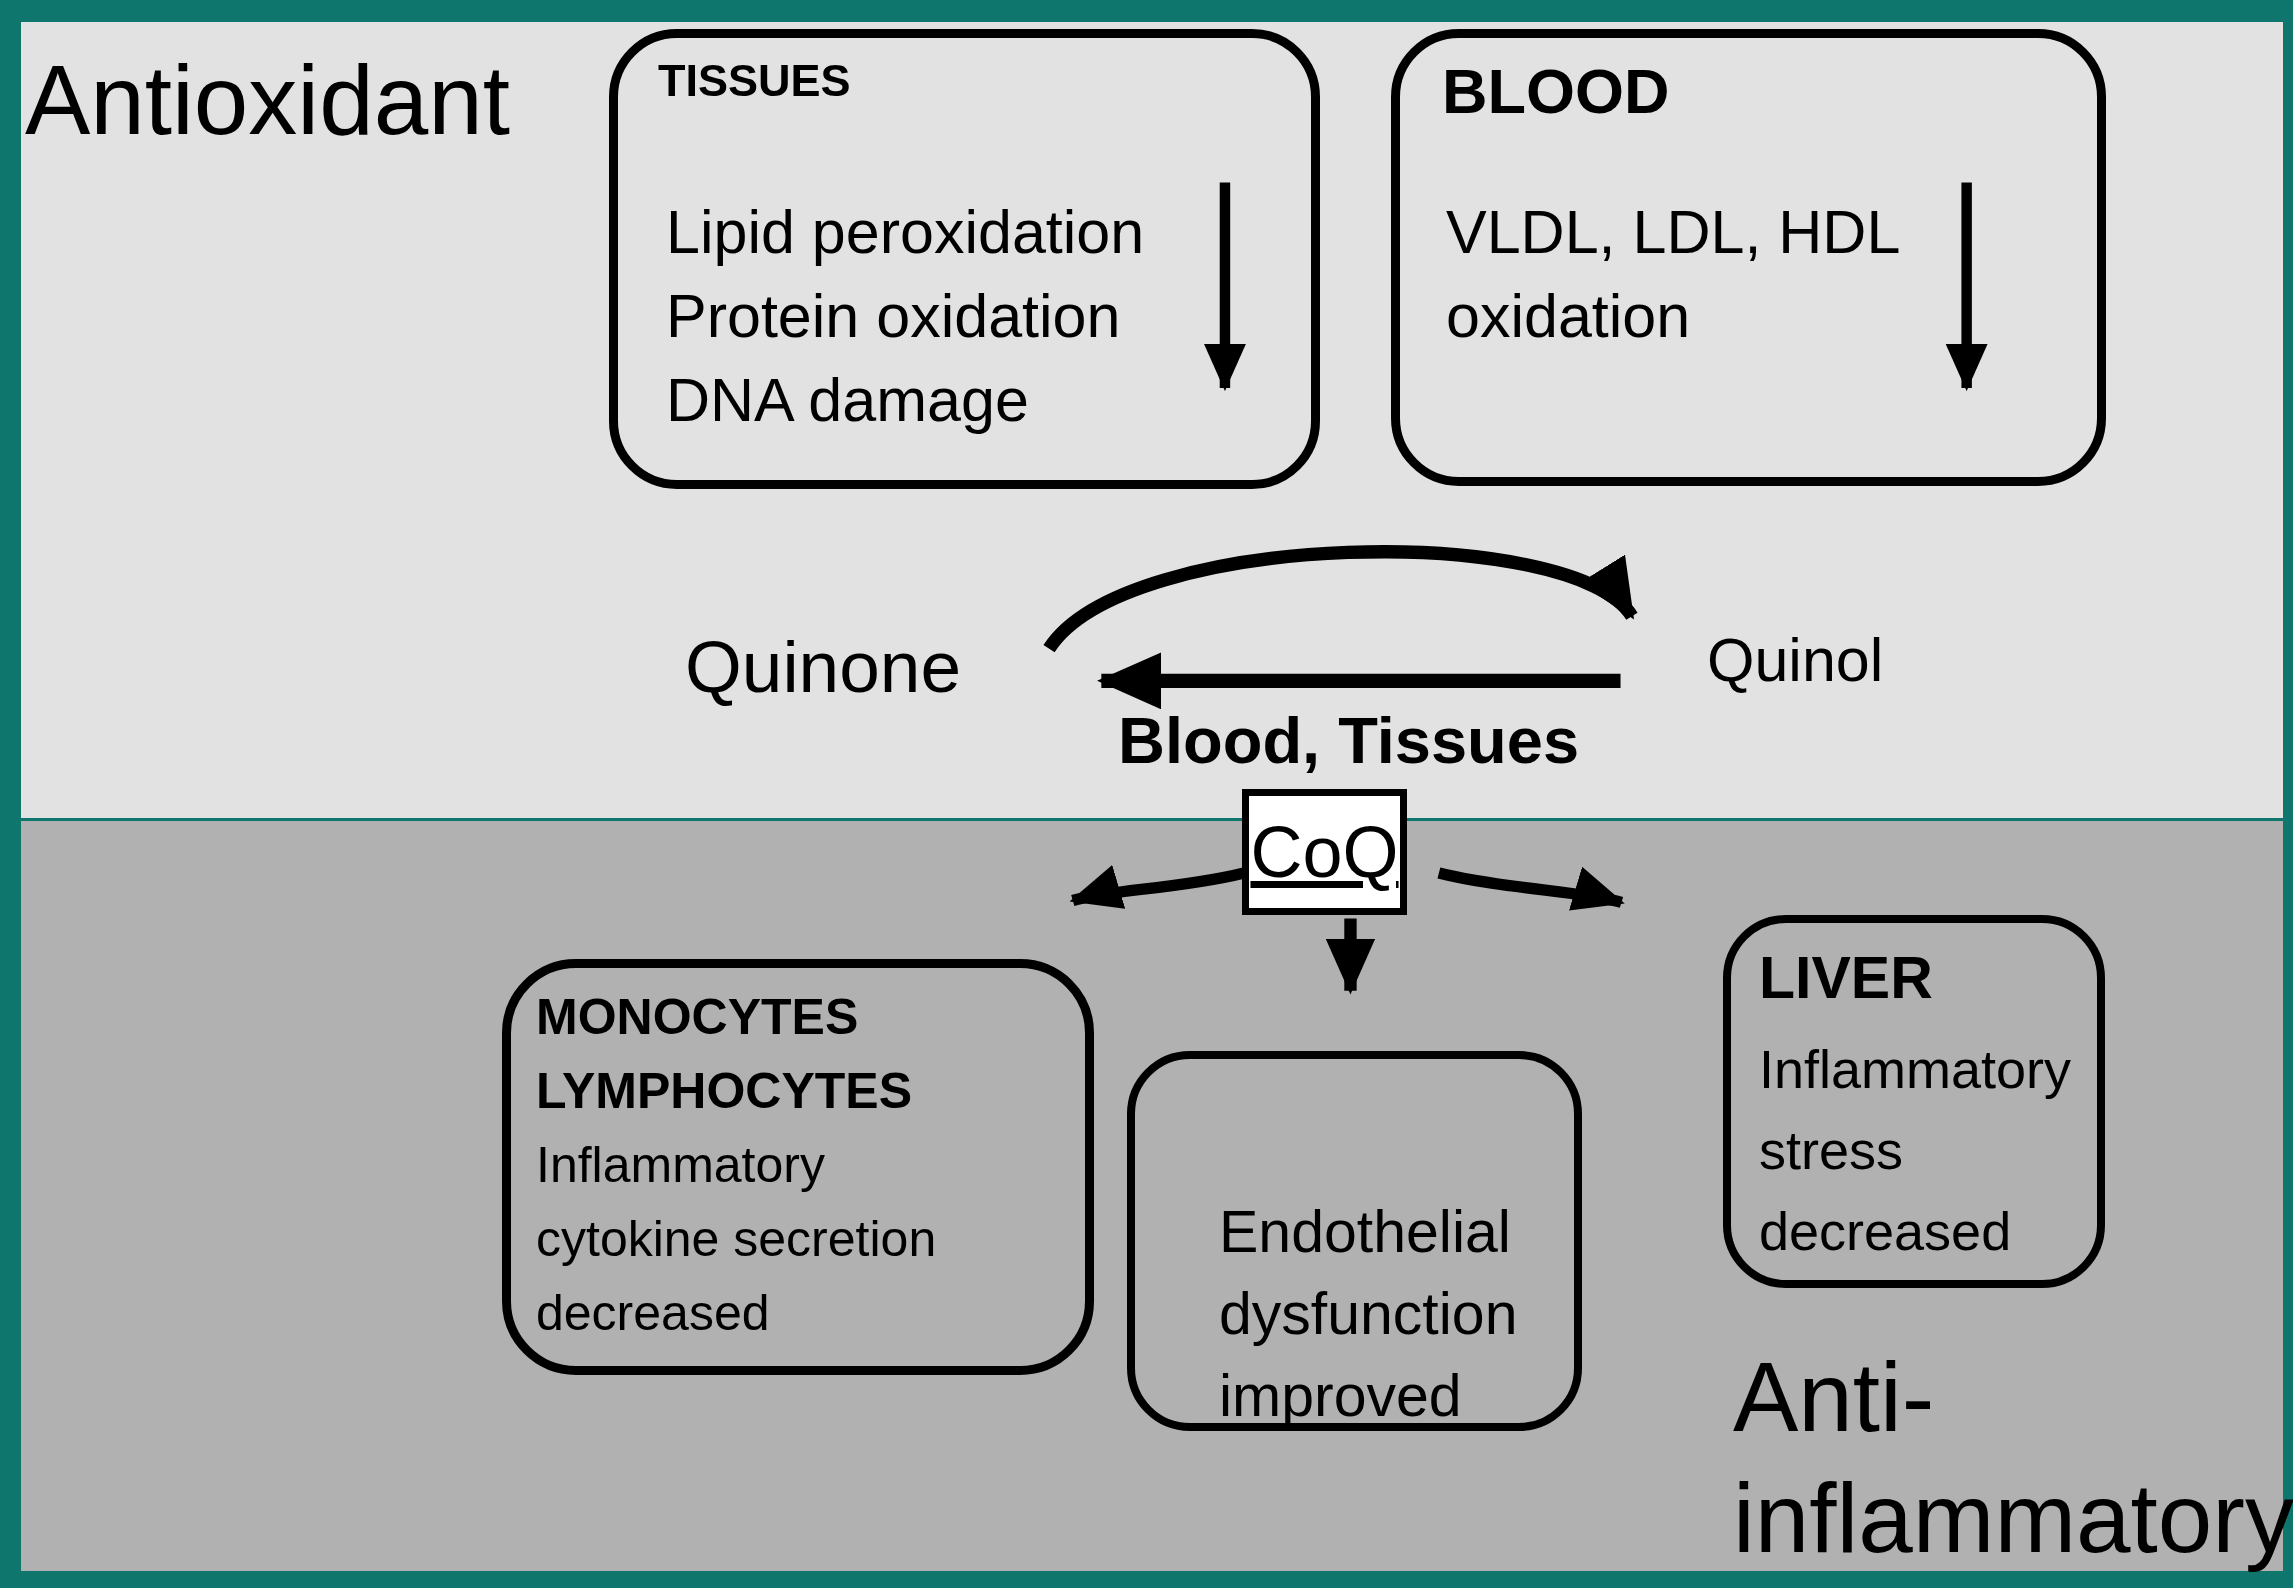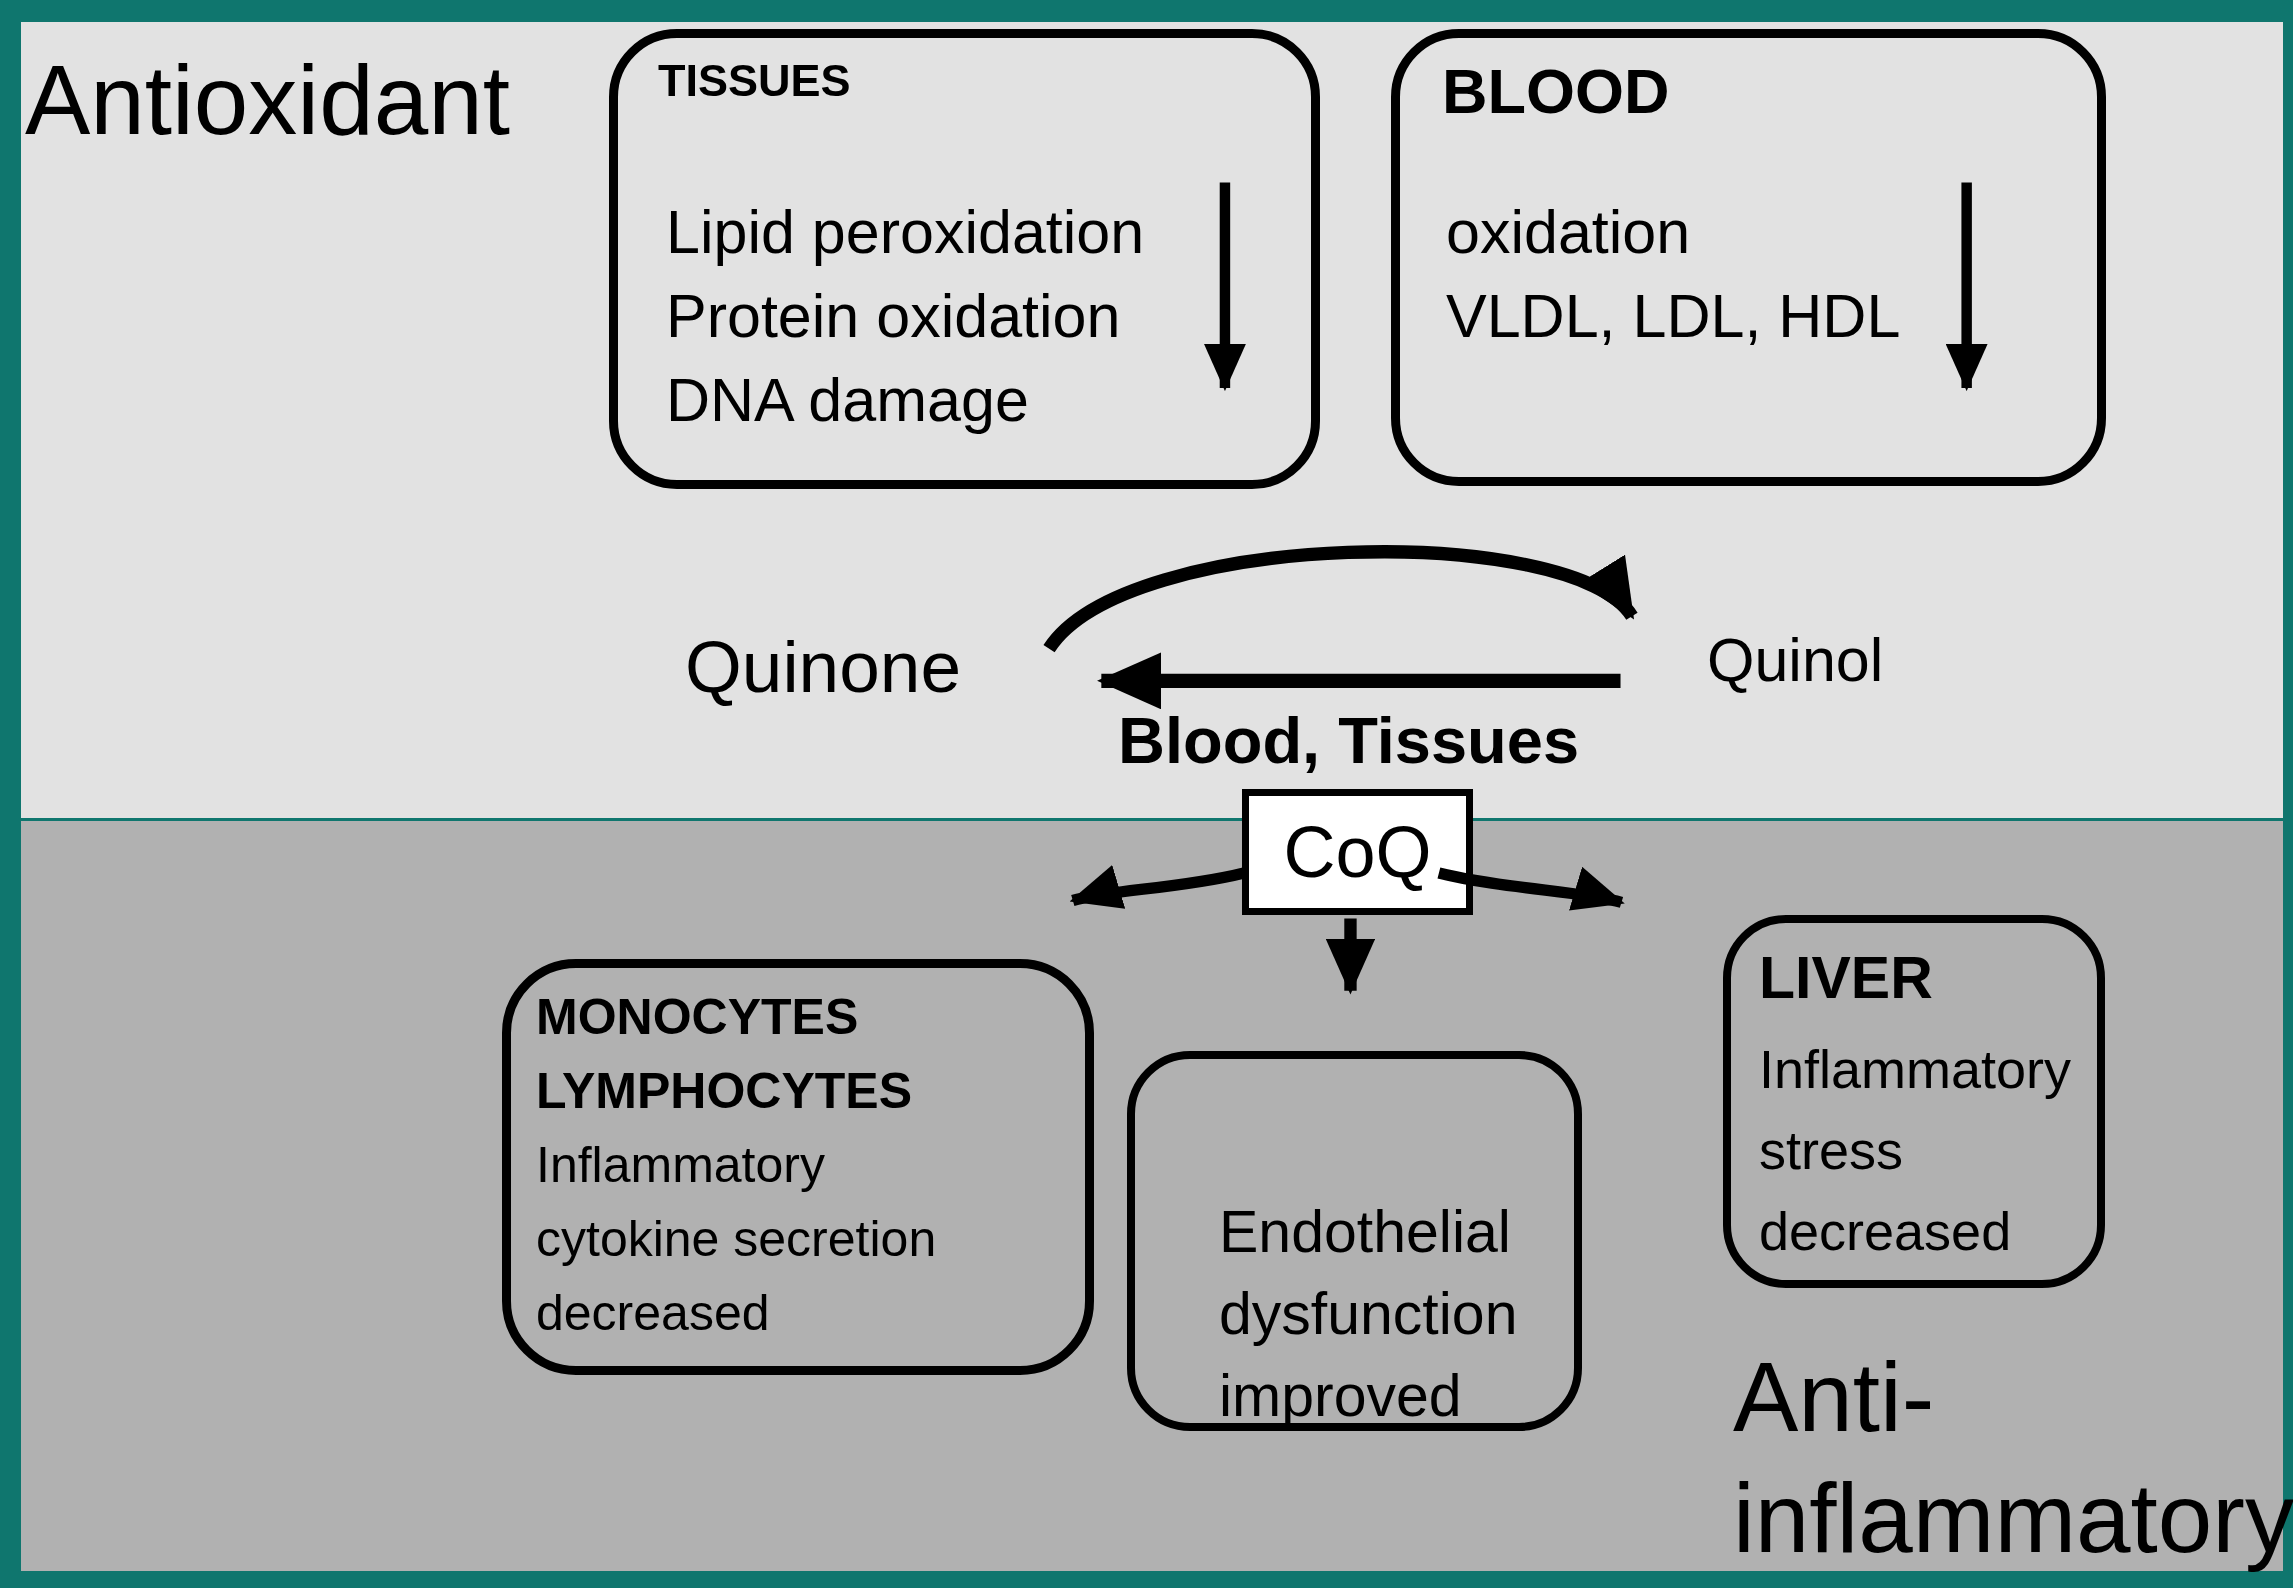--- a/index.html
+++ b/index.html
@@ -33,26 +33,27 @@
     border-radius: 68px;
     background: transparent;
     box-sizing: border-box;
   }
 
   .lines { position: absolute; }
   .lines div { white-space: nowrap; }
 
   .coq-box {
     position: absolute;
-    left: 1242px; top: 789px; width: 231px; height: 126px;
+    left: 1242px; top: 789px; width: 165px; height: 126px;
     background: var(--coq-bg, #fff);
     border: 7.6px solid var(--outline, #000);
     box-sizing: border-box;
     display: flex; align-items: center; justify-content: center;
     font-size: 72px;
+    text-decoration: underline;
   }
 
   svg.overlay {
     position: absolute;
     left: 0; top: 0;
     width: 2293px; height: 1588px;
     pointer-events: none;
   }
   svg.overlay path, svg.overlay line { stroke: var(--outline, #000); fill: none; }
   svg.overlay marker path { fill: var(--outline, #000); stroke: none; }
@@ -76,22 +77,22 @@
   <div class="txt bold" style="left:658px; top:57px; font-size:45px;">TISSUES</div>
   <div class="lines" style="left:666px; top:190px; font-size:61px; line-height:84px;">
     <div>Lipid peroxidation</div>
     <div>Protein oxidation</div>
     <div>DNA damage</div>
   </div>
 
   <div class="rbox" style="left:1391px; top:28.5px; width:715px; height:457px;"></div>
   <div class="txt bold" style="left:1442px; top:57px; font-size:63px;">BLOOD</div>
   <div class="lines" style="left:1446px; top:190px; font-size:61px; line-height:84px;">
+    <div>VLDL, LDL, HDL</div>
     <div>oxidation</div>
-    <div>VLDL, LDL, HDL</div>
   </div>
 
   <div class="txt" style="left:685px; top:628px; font-size:73px;">Quinone</div>
   <div class="txt" style="left:1707px; top:628px; font-size:61px;">Quinol</div>
   <div class="txt bold" style="left:1118px; top:706px; font-size:65px;">Blood, Tissues</div>
 
   <div class="coq-box">
     <span>CoQ</span>
   </div>
 

